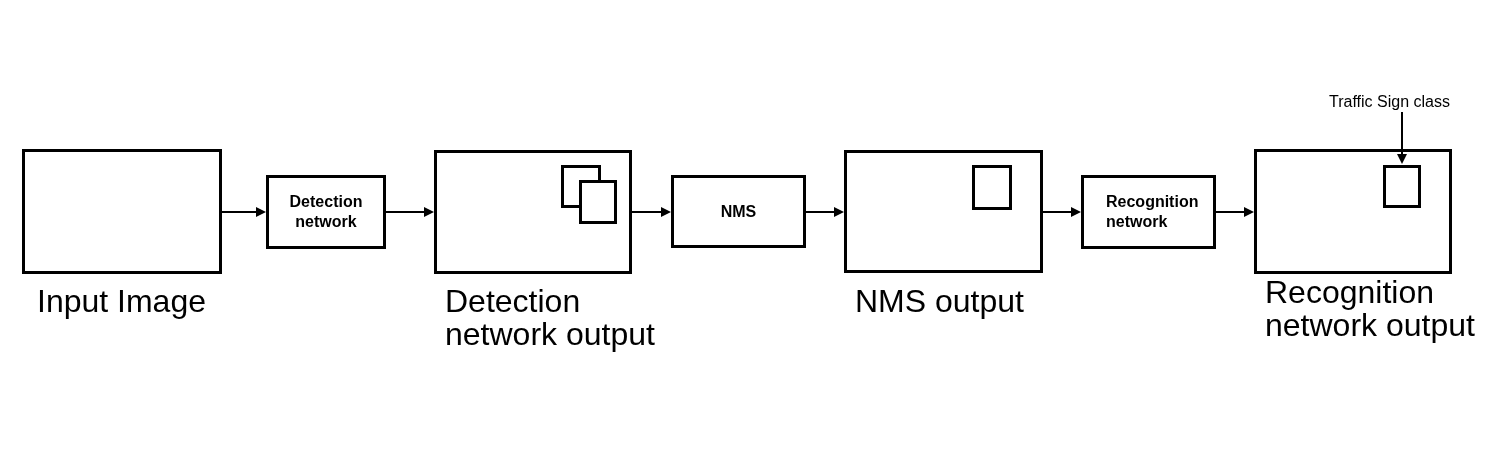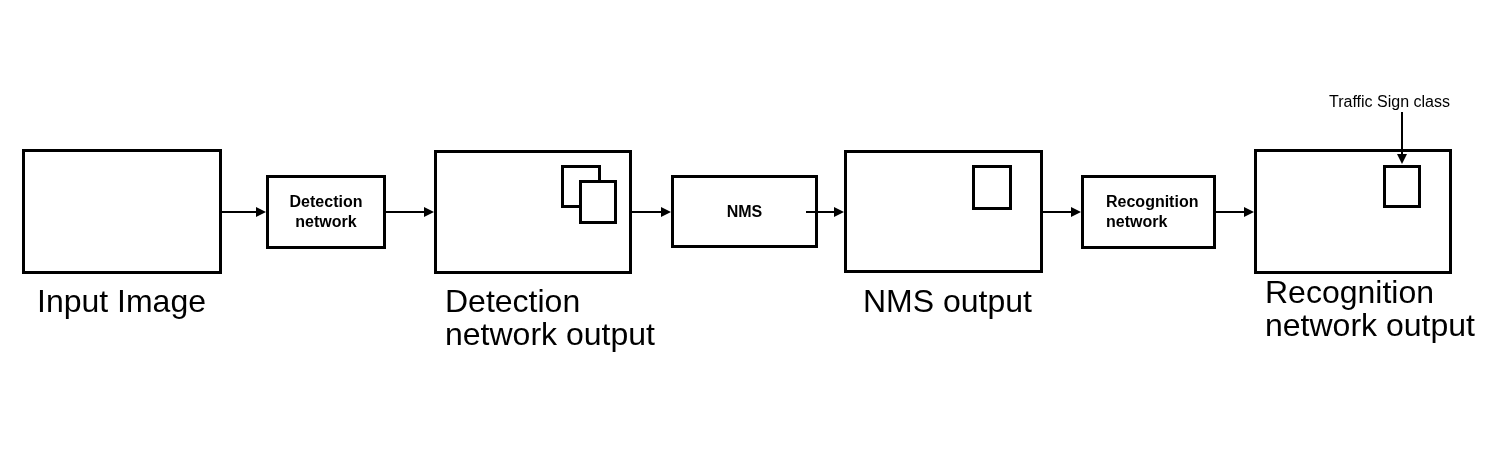--- a/index.html
+++ b/index.html
@@ -99,30 +99,30 @@
   <div class="bbox" style="left:561px; top:165px; width:40px; height:43px; z-index:1;"></div>
   <div class="bbox" style="left:579px; top:180px; width:38px; height:44px; z-index:2; background:#ffffff;"></div>
   <div class="caption" style="left:445px; top:285px;">
     <span>Detection</span>
     <span>network output</span>
   </div>
 
   <div class="hline" style="left:632px; top:211px; width:30px;"></div>
   <div class="arrowhead-right" style="left:661px; top:207px;"></div>
 
-  <div class="box process center" style="left:671px; top:175px; width:147px; height:73px;">
+  <div class="box process center" style="left:671px; top:175px; width:135px; height:73px;">
     <span>NMS</span>
   </div>
 
   <div class="hline" style="left:806px; top:211px; width:29px;"></div>
   <div class="arrowhead-right" style="left:834px; top:207px;"></div>
 
   <div class="box" style="left:844px; top:150px; width:199px; height:123px;"></div>
   <div class="bbox" style="left:972px; top:165px; width:40px; height:45px;"></div>
-  <div class="caption" style="left:855px; top:285px;margin-left:8px;">NMS output</div>
+  <div class="caption" style="left:855px; top:285px;">NMS output</div>
 
   <div class="hline" style="left:1043px; top:211px; width:29px;"></div>
   <div class="arrowhead-right" style="left:1071px; top:207px;"></div>
 
   <div class="box process leftpad" style="left:1081px; top:175px; width:135px; height:74px;">
     <span>Recognition</span>
     <span>network</span>
   </div>
 
   <div class="hline" style="left:1216px; top:211px; width:29px;"></div>

